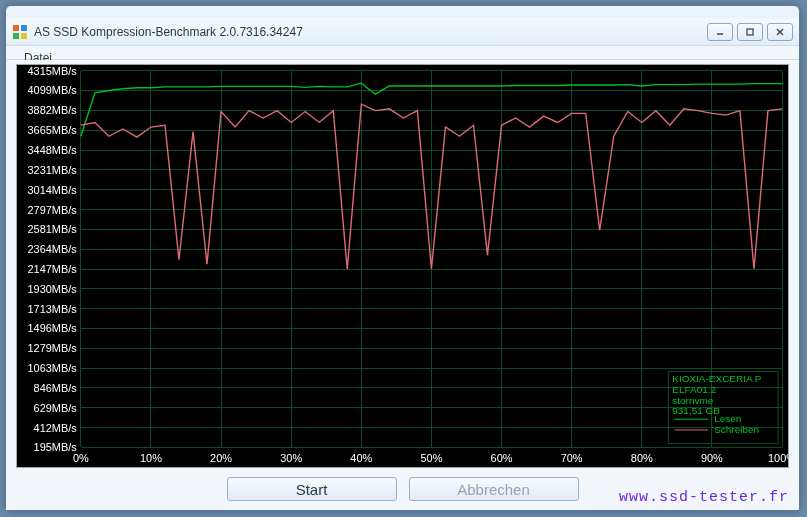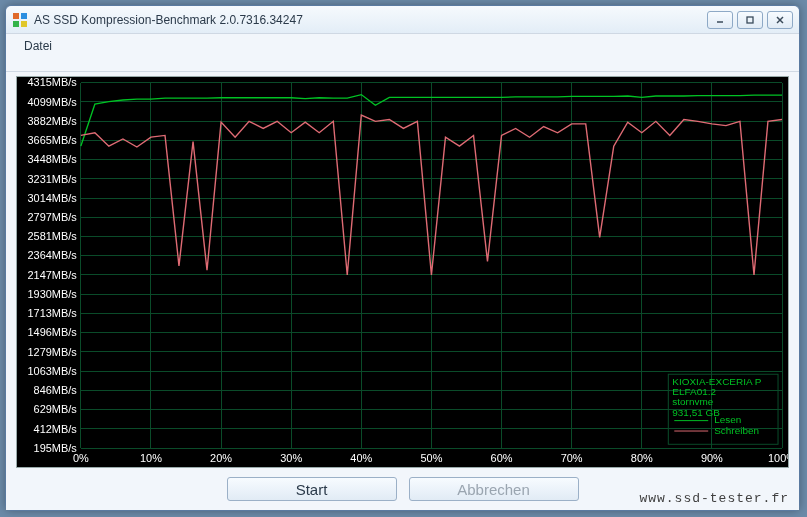--- a/index.html
+++ b/index.html
@@ -24,38 +24,39 @@
   flex-direction: column;
 }
 .titlebar {
   height: 28px;
   display: flex;
   align-items: center;
   padding: 0 6px;
   background: linear-gradient(#f6fafd, #e3edf7);
   border-bottom: 1px solid #cfd8e3;
   border-radius: 6px 6px 0 0;
+  margin-top: 12px;
 }
 .titlebar .app-icon {
   width: 16px; height: 16px;
   margin-right: 6px;
 }
 .titlebar .title { color: #2b3a4a; font-size: 12px; flex: 1; }
 .win-buttons { display: flex; gap: 4px; }
 .win-btn {
   width: 26px; height: 18px;
   border: 1px solid #8ea9c6;
   border-radius: 3px;
   background: linear-gradient(#f7fbff,#e1ebf5);
   display: flex; align-items: center; justify-content: center;
   font-size: 10px; color: #3a4a5a;
   cursor: default;
 }
 .menubar {
-  height: 38px;
+  height: 14px;
   padding: 3px 8px 0 12px;
   background: #f2f6fb;
   border-bottom: 1px solid #d0d9e4;
   font-size: 12px;
   color: #2b3a4a;
 }
 .menu-item { display:inline-block; padding:2px 6px; cursor:default; }
 .client {
   flex: 1;
   position: relative;
@@ -89,22 +90,22 @@
   background: linear-gradient(#f7fbff,#e1ebf5);
   font-size: 15px;
   color: #2b3a4a;
   display:flex; align-items:center; justify-content:center;
   cursor: default;
 }
 .btn.disabled { color: #9aa5b0; text-align: right; }
 .watermark {
   position: absolute;
   right: 10px; bottom: 4px;
-  color: #404040;
-  font-size: 13px;
+  color: #6d28d9;
+  font-size: 15px;
   font-family: "Courier New", monospace;
   letter-spacing: 1px;
 }
 </style>
 </head>
 <body>
 
 <div class="window">
   <div class="titlebar">
     <svg class="app-icon" viewBox="0 0 16 16">

